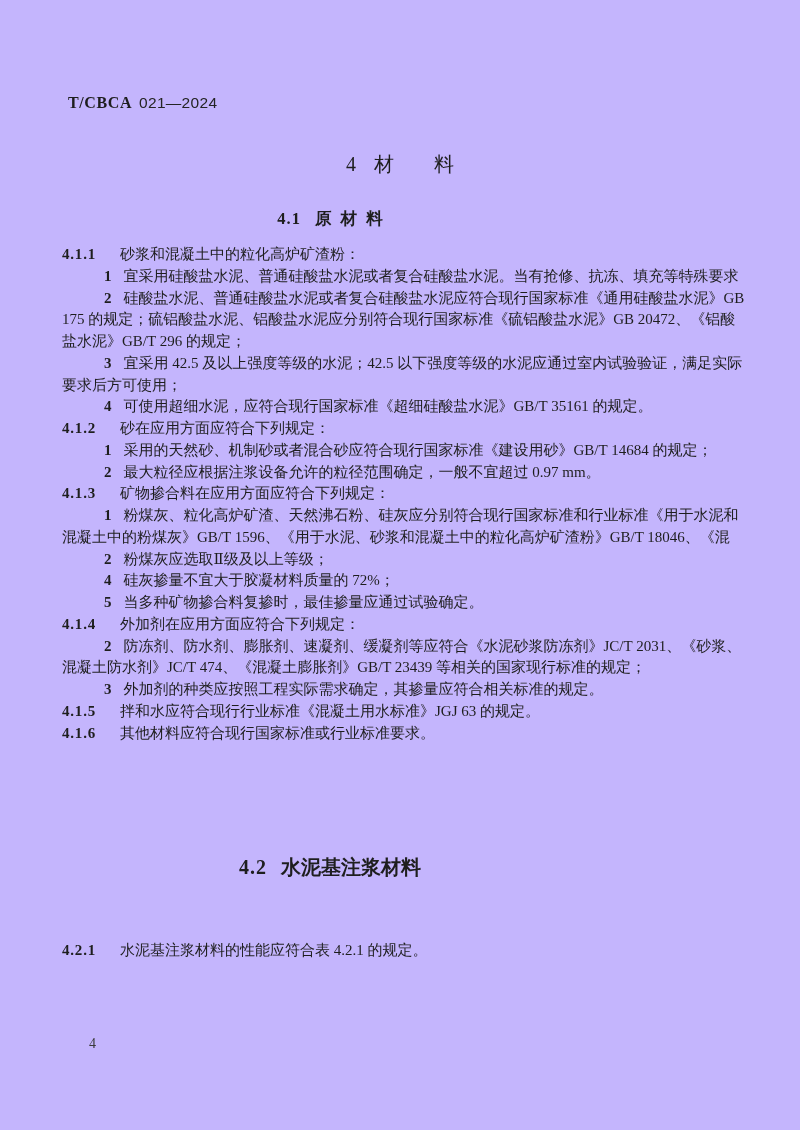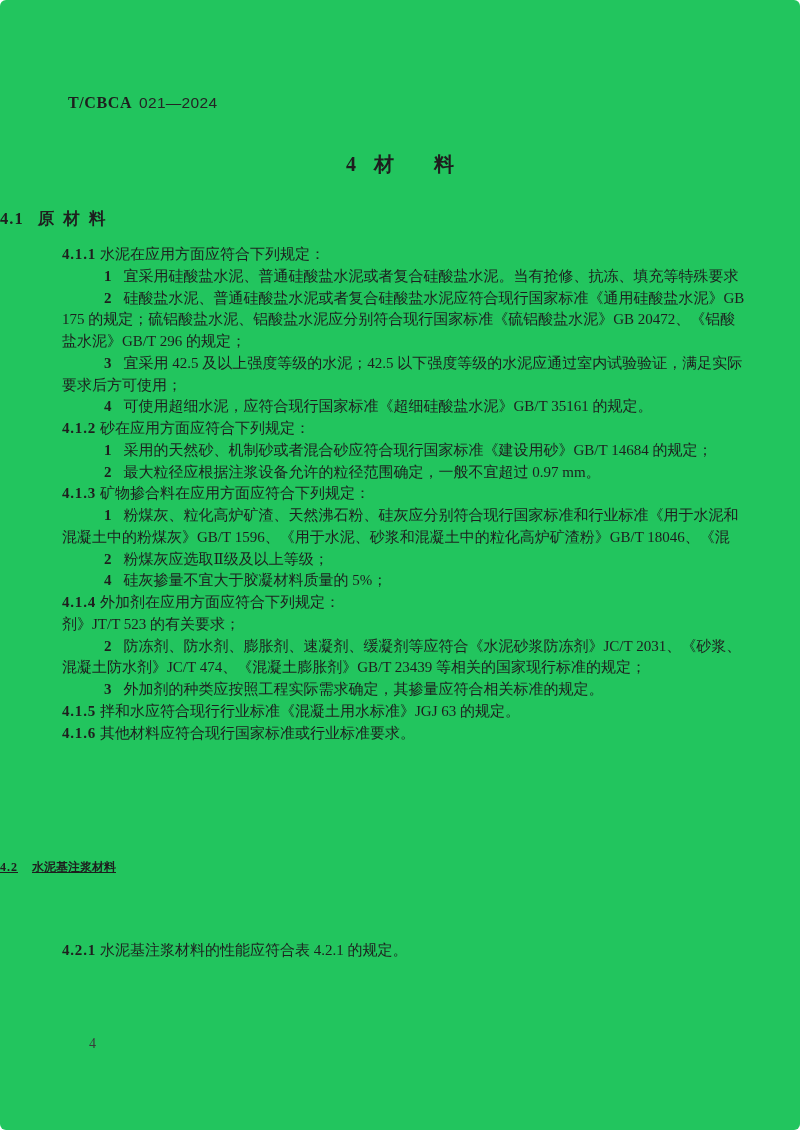--- a/index.html
+++ b/index.html
@@ -1,42 +1,41 @@
 <!DOCTYPE html>
 <html><head>
 <meta charset="utf-8">
 <style>
   html,body{margin:0;padding:0;background:#ffffff;}
   .page{
-    position:relative;width:800px;height:1130px;background:#22c55e;
+    position:relative;width:800px;height:1130px;background:#c4b5fd;
     font-family:"Liberation Serif","DejaVu Serif",serif;color:#1e1e1e;
     overflow:hidden;
-    border-radius:6px;
   }
   .header{position:absolute;left:68px;top:94px;white-space:nowrap;}
   .hb{font-weight:bold;font-size:16px;letter-spacing:0.6px;}
   .hn{font-size:15.5px;font-family:"Liberation Sans","DejaVu Sans",sans-serif;margin-left:7px;letter-spacing:0.3px;color:#242424;}
 
   .chapter{position:absolute;left:0;top:152px;width:800px;text-align:center;
-    font-weight:bold;font-size:20px;line-height:24px;white-space:nowrap;}
+    font-weight:normal;font-size:20px;line-height:24px;white-space:nowrap;}
   .chapter .cnum2{margin-right:18px;}
 
-  .sec{position:absolute;left:0;width:660px;text-align:left;font-weight:bold;white-space:nowrap;}
+  .sec{position:absolute;left:0;width:660px;text-align:center;font-weight:bold;white-space:nowrap;}
   .sec41{top:208px;font-size:16.5px;line-height:22px;}
   .sec41 .stxt{word-spacing:5px;}
-  .sec42{top:856px;font-size:12px;line-height:22px;text-decoration:underline;}
+  .sec42{top:856px;font-size:20px;line-height:22px;}
   .snum{margin-right:14px;letter-spacing:1px;}
 
   .bodyblock{position:absolute;left:62px;width:646px;font-size:15px;}
   #body1{top:244px;}
   #body2{top:940px;}
   .line{height:21.75px;line-height:21.75px;text-align:justify;white-space:nowrap;}
   .line.ind{padding-left:42px;}
   .line.j{text-align-last:justify;}
-  .cnum{font-weight:bold;margin-right:4px;letter-spacing:0.8px;}
+  .cnum{font-weight:bold;margin-right:24px;letter-spacing:0.8px;}
   .inum{font-weight:bold;margin-right:12px;}
 
   .pagenum{position:absolute;left:89px;top:1036px;font-size:14px;color:#3a3a3a;}
 </style>
 </head>
 <body>
 
 <div class="page">
 
   <div class="header">
@@ -45,38 +44,38 @@
 
   <div class="chapter">
     <span class="cnum2">4</span><span>材　　料</span>
   </div>
 
   <div class="sec sec41">
     <span class="snum">4.1</span><span class="stxt">原 材 料</span>
   </div>
 
   <div class="bodyblock" id="body1">
-      <div class="line"><span class="cnum">4.1.1</span><span>水泥在应用方面应符合下列规定：</span></div>
+      <div class="line"><span class="cnum">4.1.1</span><span>砂浆和混凝土中的粒化高炉矿渣粉：</span></div>
       <div class="line ind j"><span class="inum">1</span><span>宜采用硅酸盐水泥、普通硅酸盐水泥或者复合硅酸盐水泥。当有抢修、抗冻、填充等特殊要求</span></div>
       <div class="line ind j"><span class="inum">2</span><span>硅酸盐水泥、普通硅酸盐水泥或者复合硅酸盐水泥应符合现行国家标准《通用硅酸盐水泥》GB</span></div>
       <div class="line j"><span>175 的规定；硫铝酸盐水泥、铝酸盐水泥应分别符合现行国家标准《硫铝酸盐水泥》GB 20472、《铝酸</span></div>
       <div class="line"><span>盐水泥》GB/T 296 的规定；</span></div>
       <div class="line ind j"><span class="inum">3</span><span>宜采用 42.5 及以上强度等级的水泥；42.5 以下强度等级的水泥应通过室内试验验证，满足实际</span></div>
       <div class="line"><span>要求后方可使用；</span></div>
       <div class="line ind"><span class="inum">4</span><span>可使用超细水泥，应符合现行国家标准《超细硅酸盐水泥》GB/T 35161 的规定。</span></div>
       <div class="line"><span class="cnum">4.1.2</span><span>砂在应用方面应符合下列规定：</span></div>
       <div class="line ind"><span class="inum">1</span><span>采用的天然砂、机制砂或者混合砂应符合现行国家标准《建设用砂》GB/T 14684 的规定；</span></div>
       <div class="line ind"><span class="inum">2</span><span>最大粒径应根据注浆设备允许的粒径范围确定，一般不宜超过 0.97 mm。</span></div>
       <div class="line"><span class="cnum">4.1.3</span><span>矿物掺合料在应用方面应符合下列规定：</span></div>
       <div class="line ind j"><span class="inum">1</span><span>粉煤灰、粒化高炉矿渣、天然沸石粉、硅灰应分别符合现行国家标准和行业标准《用于水泥和</span></div>
       <div class="line j"><span>混凝土中的粉煤灰》GB/T 1596、《用于水泥、砂浆和混凝土中的粒化高炉矿渣粉》GB/T 18046、《混</span></div>
       <div class="line ind"><span class="inum">2</span><span>粉煤灰应选取Ⅱ级及以上等级；</span></div>
-      <div class="line ind"><span class="inum">4</span><span>硅灰掺量不宜大于胶凝材料质量的 5%；</span></div>
+      <div class="line ind"><span class="inum">4</span><span>硅灰掺量不宜大于胶凝材料质量的 72%；</span></div>
+      <div class="line ind"><span class="inum">5</span><span>当多种矿物掺合料复掺时，最佳掺量应通过试验确定。</span></div>
       <div class="line"><span class="cnum">4.1.4</span><span>外加剂在应用方面应符合下列规定：</span></div>
-      <div class="line"><span>剂》JT/T 523 的有关要求；</span></div>
       <div class="line ind j"><span class="inum">2</span><span>防冻剂、防水剂、膨胀剂、速凝剂、缓凝剂等应符合《水泥砂浆防冻剂》JC/T 2031、《砂浆、</span></div>
       <div class="line"><span>混凝土防水剂》JC/T 474、《混凝土膨胀剂》GB/T 23439 等相关的国家现行标准的规定；</span></div>
       <div class="line ind"><span class="inum">3</span><span>外加剂的种类应按照工程实际需求确定，其掺量应符合相关标准的规定。</span></div>
       <div class="line"><span class="cnum">4.1.5</span><span>拌和水应符合现行行业标准《混凝土用水标准》JGJ 63 的规定。</span></div>
       <div class="line"><span class="cnum">4.1.6</span><span>其他材料应符合现行国家标准或行业标准要求。</span></div>
     </div>
 
   <div class="sec sec42">
     <span class="snum">4.2</span><span>水泥基注浆材料</span>
   </div>

